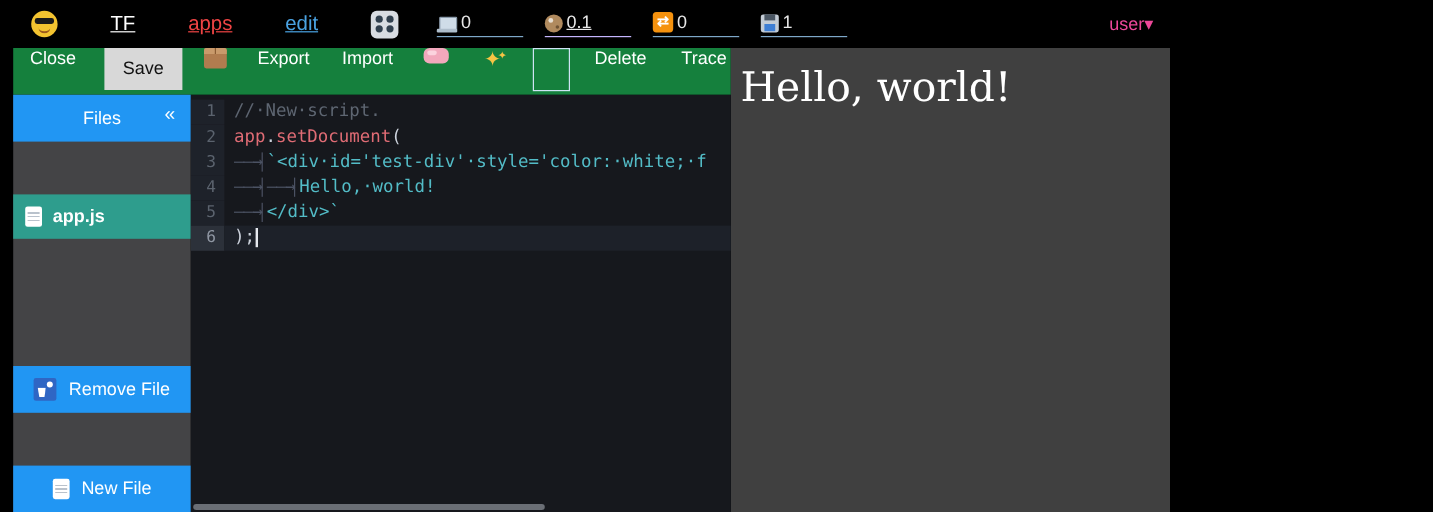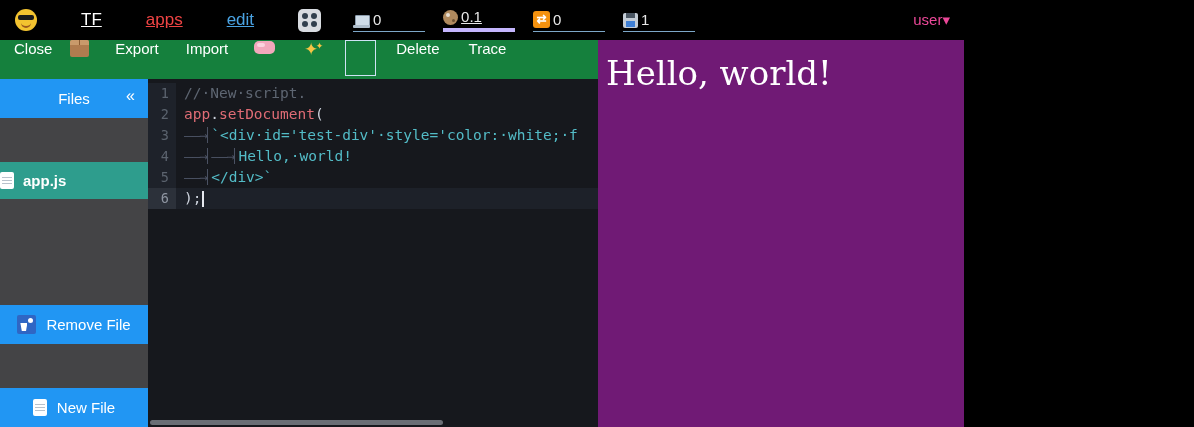--- a/index.html
+++ b/index.html
@@ -1,18 +1,18 @@
 <!DOCTYPE html>
 <html><head>
 <meta charset="utf-8">
 <style>
   * { margin:0; padding:0; box-sizing:border-box; }
   html,body { width:1194px; height:427px; overflow:hidden; background:#000;
               font-family:"Liberation Sans", sans-serif; }
-  .app { width:964px; height:427px; display:flex; flex-direction:column; }
+  .app { width:964px; height:427px; display:flex; flex-direction:column;margin-left:11px; }
 
   
   .topbar { height:40px; background:#000; display:flex; align-items:center; flex:none;
             color:#fff; font-size:16px; }
   .logo-face { width:22px; height:22px; border-radius:50%; background:#f3c330;
                position:relative; margin:0 14px 0 15px; flex:none; cursor:pointer;}
   .logo-face::before { content:""; position:absolute; left:3px; top:6px; width:16px; height:5px;
                background:#1a1a1a; border-radius:2px;}
   .logo-face::after { content:""; position:absolute; left:6px; top:12px; width:10px; height:5px;
                border-bottom:2px solid #9c5a1d; border-radius:0 0 8px 8px;}
@@ -21,21 +21,21 @@
   .lk-apps { color:#ef4444; }
   .lk-edit { color:#4aa3e3; }
   .grid-ic { width:23px; height:23px; background:#d8dce1; border-radius:5px; margin-left:44px;
              display:grid; grid-template-columns:1fr 1fr; place-items:center; padding:3px; cursor:pointer;}
   .grid-ic i { width:6px; height:6px; border-radius:50%; background:#31404e; display:block;}
   .counters { display:flex; margin-left:32px; }
   .counter { display:flex; align-items:flex-end; width:72px; margin-right:18px;
              padding-bottom:3px; font-size:15px; color:#e8e8e8; cursor:text;}
   .counter .cval { margin-left:3px; }
   .u-blue { border-bottom:1px solid #7da7c8; }
-  .u-red  { border-bottom:4px solid #c4b5fd;text-decoration:underline; }
+  .u-red  { border-bottom:1px solid #c4b5fd;text-decoration:underline; }
   .ic { flex:none; display:inline-block; position:relative; }
   .ic-laptop { width:17px; height:13px; }
   .ic-laptop::before { content:""; position:absolute; left:2px; top:0; width:13px; height:10px;
       background:#cfdce8; border:1px solid #8a9aaa; border-radius:1px;}
   .ic-laptop::after { content:""; position:absolute; left:0; top:10px; width:17px; height:3px;
       background:#aebdcb; border-radius:1px;}
   .ic-cookie { width:15px; height:15px; border-radius:50%; background:#b08a5e; }
   .ic-cookie::before { content:""; position:absolute; left:3px; top:3px; width:4px; height:4px;
       border-radius:50%; background:#e8dfd2;}
   .ic-cookie::after { content:""; position:absolute; right:3px; bottom:3px; width:3px; height:3px;
@@ -75,21 +75,21 @@
   .ic-spark::after { content:"✦"; position:absolute; right:-2px; top:-4px; font-size:9px; color:#f6c445;}
 
   
   .workspace { flex:1; display:flex; min-height:0; }
   .sidebar { width:148px; flex:none; display:flex; flex-direction:column; background:#444446;gap:44px;}
   .sb-head { height:39px; background:#2196f3; color:#fff; flex:none; position:relative;
              display:flex; align-items:center; justify-content:center; font-size:15px;}
   .sb-collapse { position:absolute; right:13px; top:8px; font-size:16px; cursor:pointer; color:#fff;
                  background:none; border:none; font-family:inherit;}
   .file-item { height:37px; flex:none; background:#2e9d8d; color:#fff; display:flex;
-               align-items:center; font-weight:bold; font-size:15px; cursor:pointer;}
+               align-items:center; padding-left:10px; font-weight:bold; font-size:15px; cursor:pointer;}
   .ic-page { width:14px; height:17px; background:#fff; border-radius:2px; margin-right:9px; }
   .ic-page::before { content:""; position:absolute; left:2px; top:4px; width:10px; height:9px;
       background:repeating-linear-gradient(#fff 0 1px, #b9c2cc 1px 2px, #fff 2px 3px);}
   .sb-fill { flex:1; }
   .sb-btn { height:39px; flex:none; background:#2196f3; color:#fff; border:none; font-size:15px;
             font-family:inherit; display:flex; align-items:center; justify-content:center;
             cursor:pointer; }
   .sb-btn .ic { margin-right:10px; }
   .ic-litter { width:19px; height:19px; background:#2f66c4; border-radius:2px; }
   .ic-litter::before { content:""; position:absolute; left:3px; top:8px; width:7px; height:8px;
@@ -110,21 +110,21 @@
   .tok-red { color:#e06c75; }
   .tok-fg { color:#ccd2dc; }
   .tok-str { color:#53bcc7; }
   .tok-tab { color:#4b5263; border-right:1px solid #4b5263; margin-right:3px; letter-spacing:-1px; }
   .cursor { display:inline-block; width:2px; height:16px; background:#e6e9ef; vertical-align:middle;
             margin-left:1px; }
   .hscroll { position:absolute; left:2px; bottom:2px; width:293px; height:5px; border-radius:3px;
              background:#6a6e75; cursor:grab; }
 
   
-  .preview { flex:1; background:#701a75; min-width:0; }
+  .preview { flex:1; background:#404040; min-width:0; }
   .preview-text { color:#fff; font-family:"DejaVu Serif", serif; font-size:34px;
                   margin:13px 0 0 8px; }
 </style>
 </head>
 <body>
 
 <div class="app">
 
   <div class="topbar">
     <span class="logo-face"></span>
@@ -156,20 +156,21 @@
       </div>
     </div>
     <span class="user-menu">user▾</span>
   </div>
 
   <div class="content-row">
     <div class="left-pane">
 
       <div class="toolbar">
         <button class="tbtn t-close">Close</button>
+        <button class="save-btn">Save</button>
         <button class="tbtn t-pkg"><span class="ic ic-pkg"></span></button>
         <button class="tbtn t-export">Export</button>
         <button class="tbtn t-import">Import</button>
         <button class="tbtn t-soap"><span class="ic ic-soap"></span></button>
         <button class="tbtn t-spark"><span class="ic ic-spark">✦</span></button>
         <button class="empty-btn"></button>
         <button class="tbtn t-delete">Delete</button>
         <button class="tbtn t-trace">Trace</button>
       </div>
 

